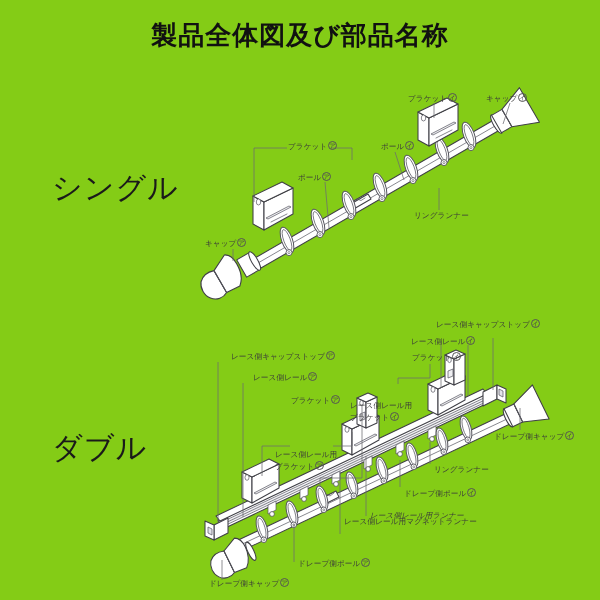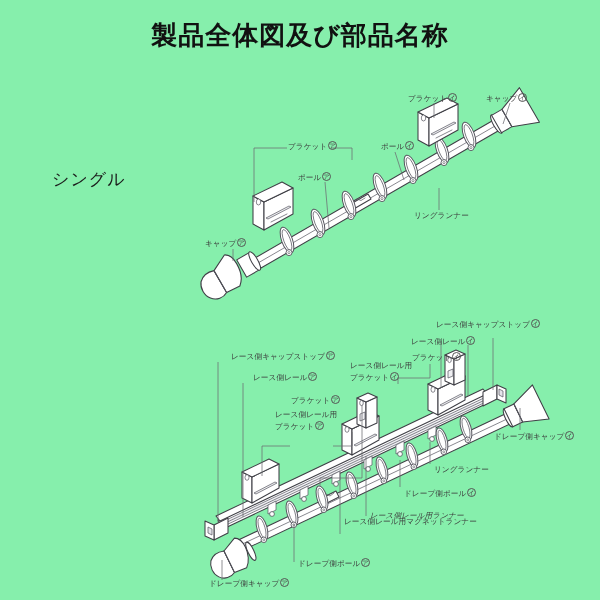--- a/index.html
+++ b/index.html
@@ -11,56 +11,56 @@
     width: 600px; height: 600px;
     font-family: "Liberation Sans", "DejaVu Sans", sans-serif;
     color: #231f20;
     position: relative;
     overflow: hidden;
   }
   #page {
     position: relative;
     width: 600px;
     height: 600px;
-    background: #86efac;
+    background: #84cc16;
   }
   
   #title {
     position: absolute;
     left: 0; top: 18px;
     width: 600px;
     text-align: center;
     font-size: 26px;
     font-weight: 700;
     letter-spacing: 1px;
     color: #111111;
     white-space: nowrap;
   }
   
   .section-name {
     position: absolute;
-    font-size: 17px;
+    font-size: 30px;
     font-weight: 400;
     color: #1a1a1a;
     letter-spacing: 1px;
     white-space: nowrap;
   }
   #section-single { left: 52px; top: 168px; }
   #section-double { left: 52px; top: 428px; }
 
   
   .lbl {
     position: absolute;
     font-size: 7.6px;
     line-height: 10px;
     color: #3a3a3a;
     white-space: nowrap;
     letter-spacing: 0.1px;
   }
-  .lbl.two-line { white-space: normal; width: 64px; line-height: 10.5px; }
+  .lbl.two-line { white-space: normal; width: 64px; line-height: 10.5px; margin-top: 40px; }
 
   
   .ckana {
     display: inline-block;
     width: 9px; height: 9px;
     line-height: 8px;
     border: 0.8px solid #555;
     border-radius: 50%;
     font-size: 6.2px;
     text-align: center;
@@ -292,20 +292,21 @@
     <path class="lead" d="M366,456 L366,516"></path>
 
     <path class="lead" d="M340,472 L340,534"></path>
 
     <path class="lead" d="M294,524 L294,562"></path>
 
     <path class="lead" d="M222,560 L222,580"></path>
   </svg>
 
   <div class="section-name" id="section-single">シングル</div>
+  <div class="section-name" id="section-double">ダブル</div>
 
   <div class="lbl" style="left:205px; top:238px;">
     <span>キャップ</span><span class="ckana">ア</span>
   </div>
 
   <div class="lbl" style="left:288px; top:141px;">
     <span>ブラケット</span><span class="ckana">ア</span>
   </div>
 
   <div class="lbl" style="left:298px; top:172px;">

